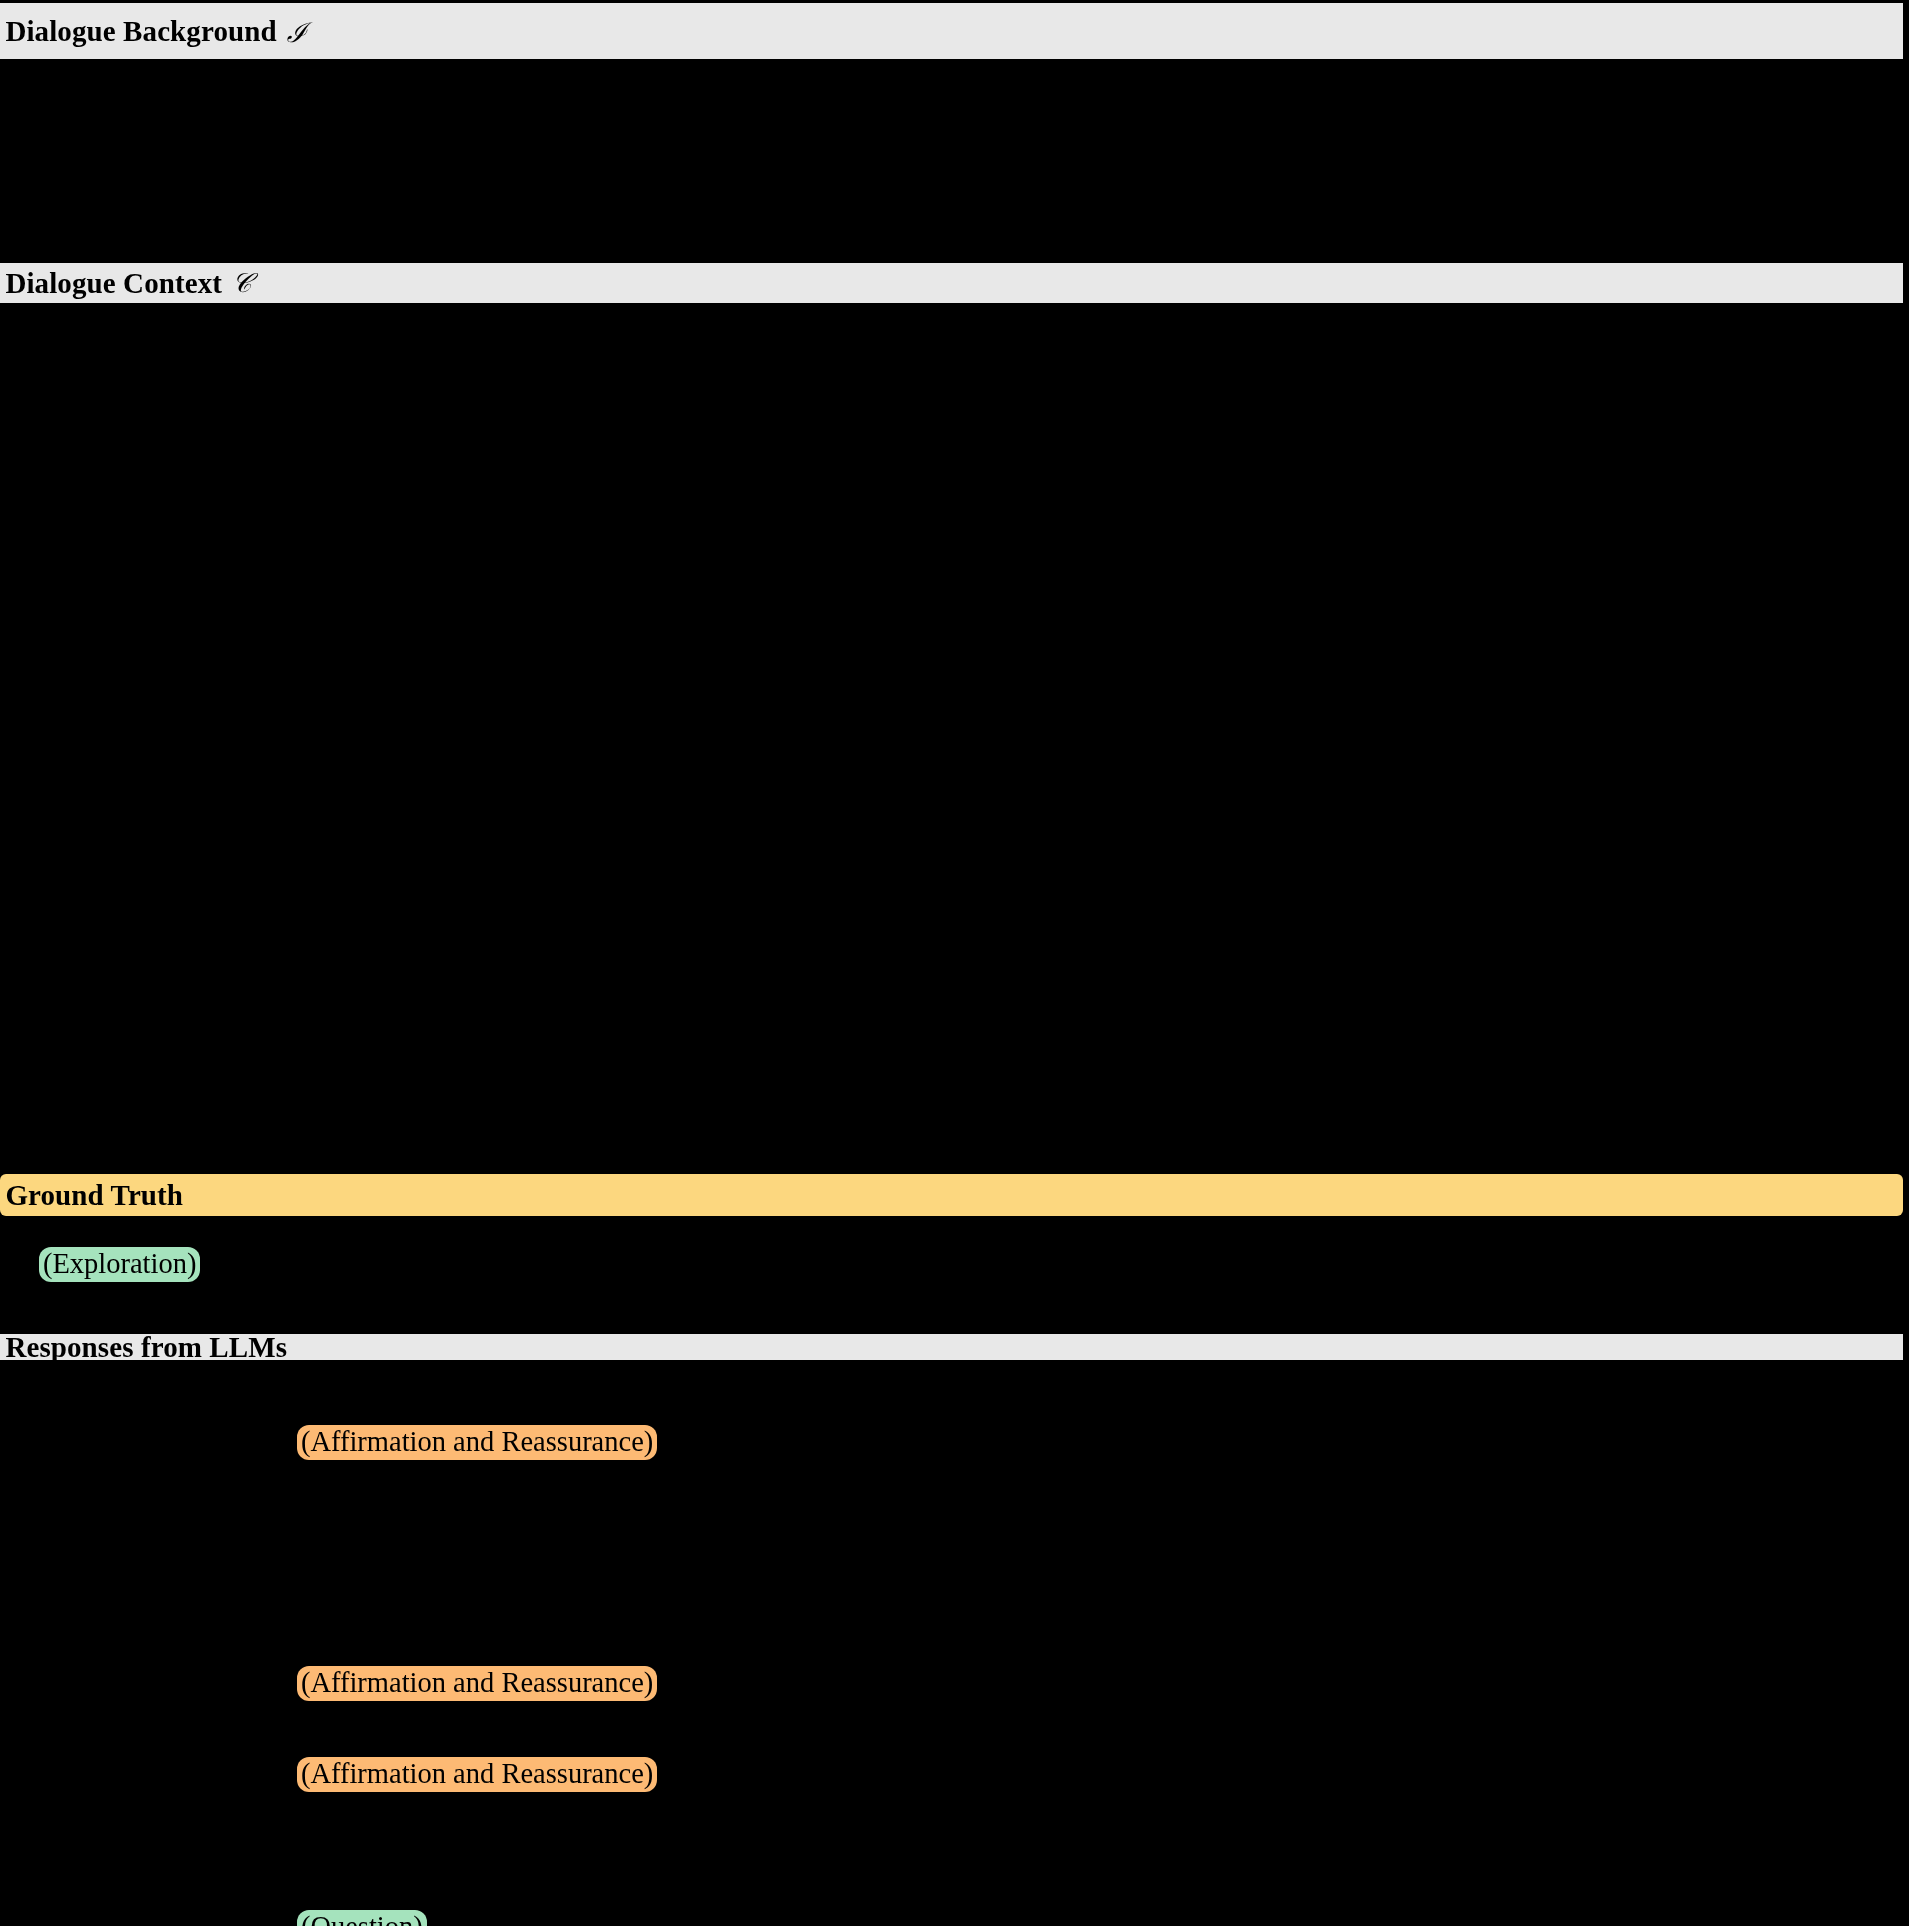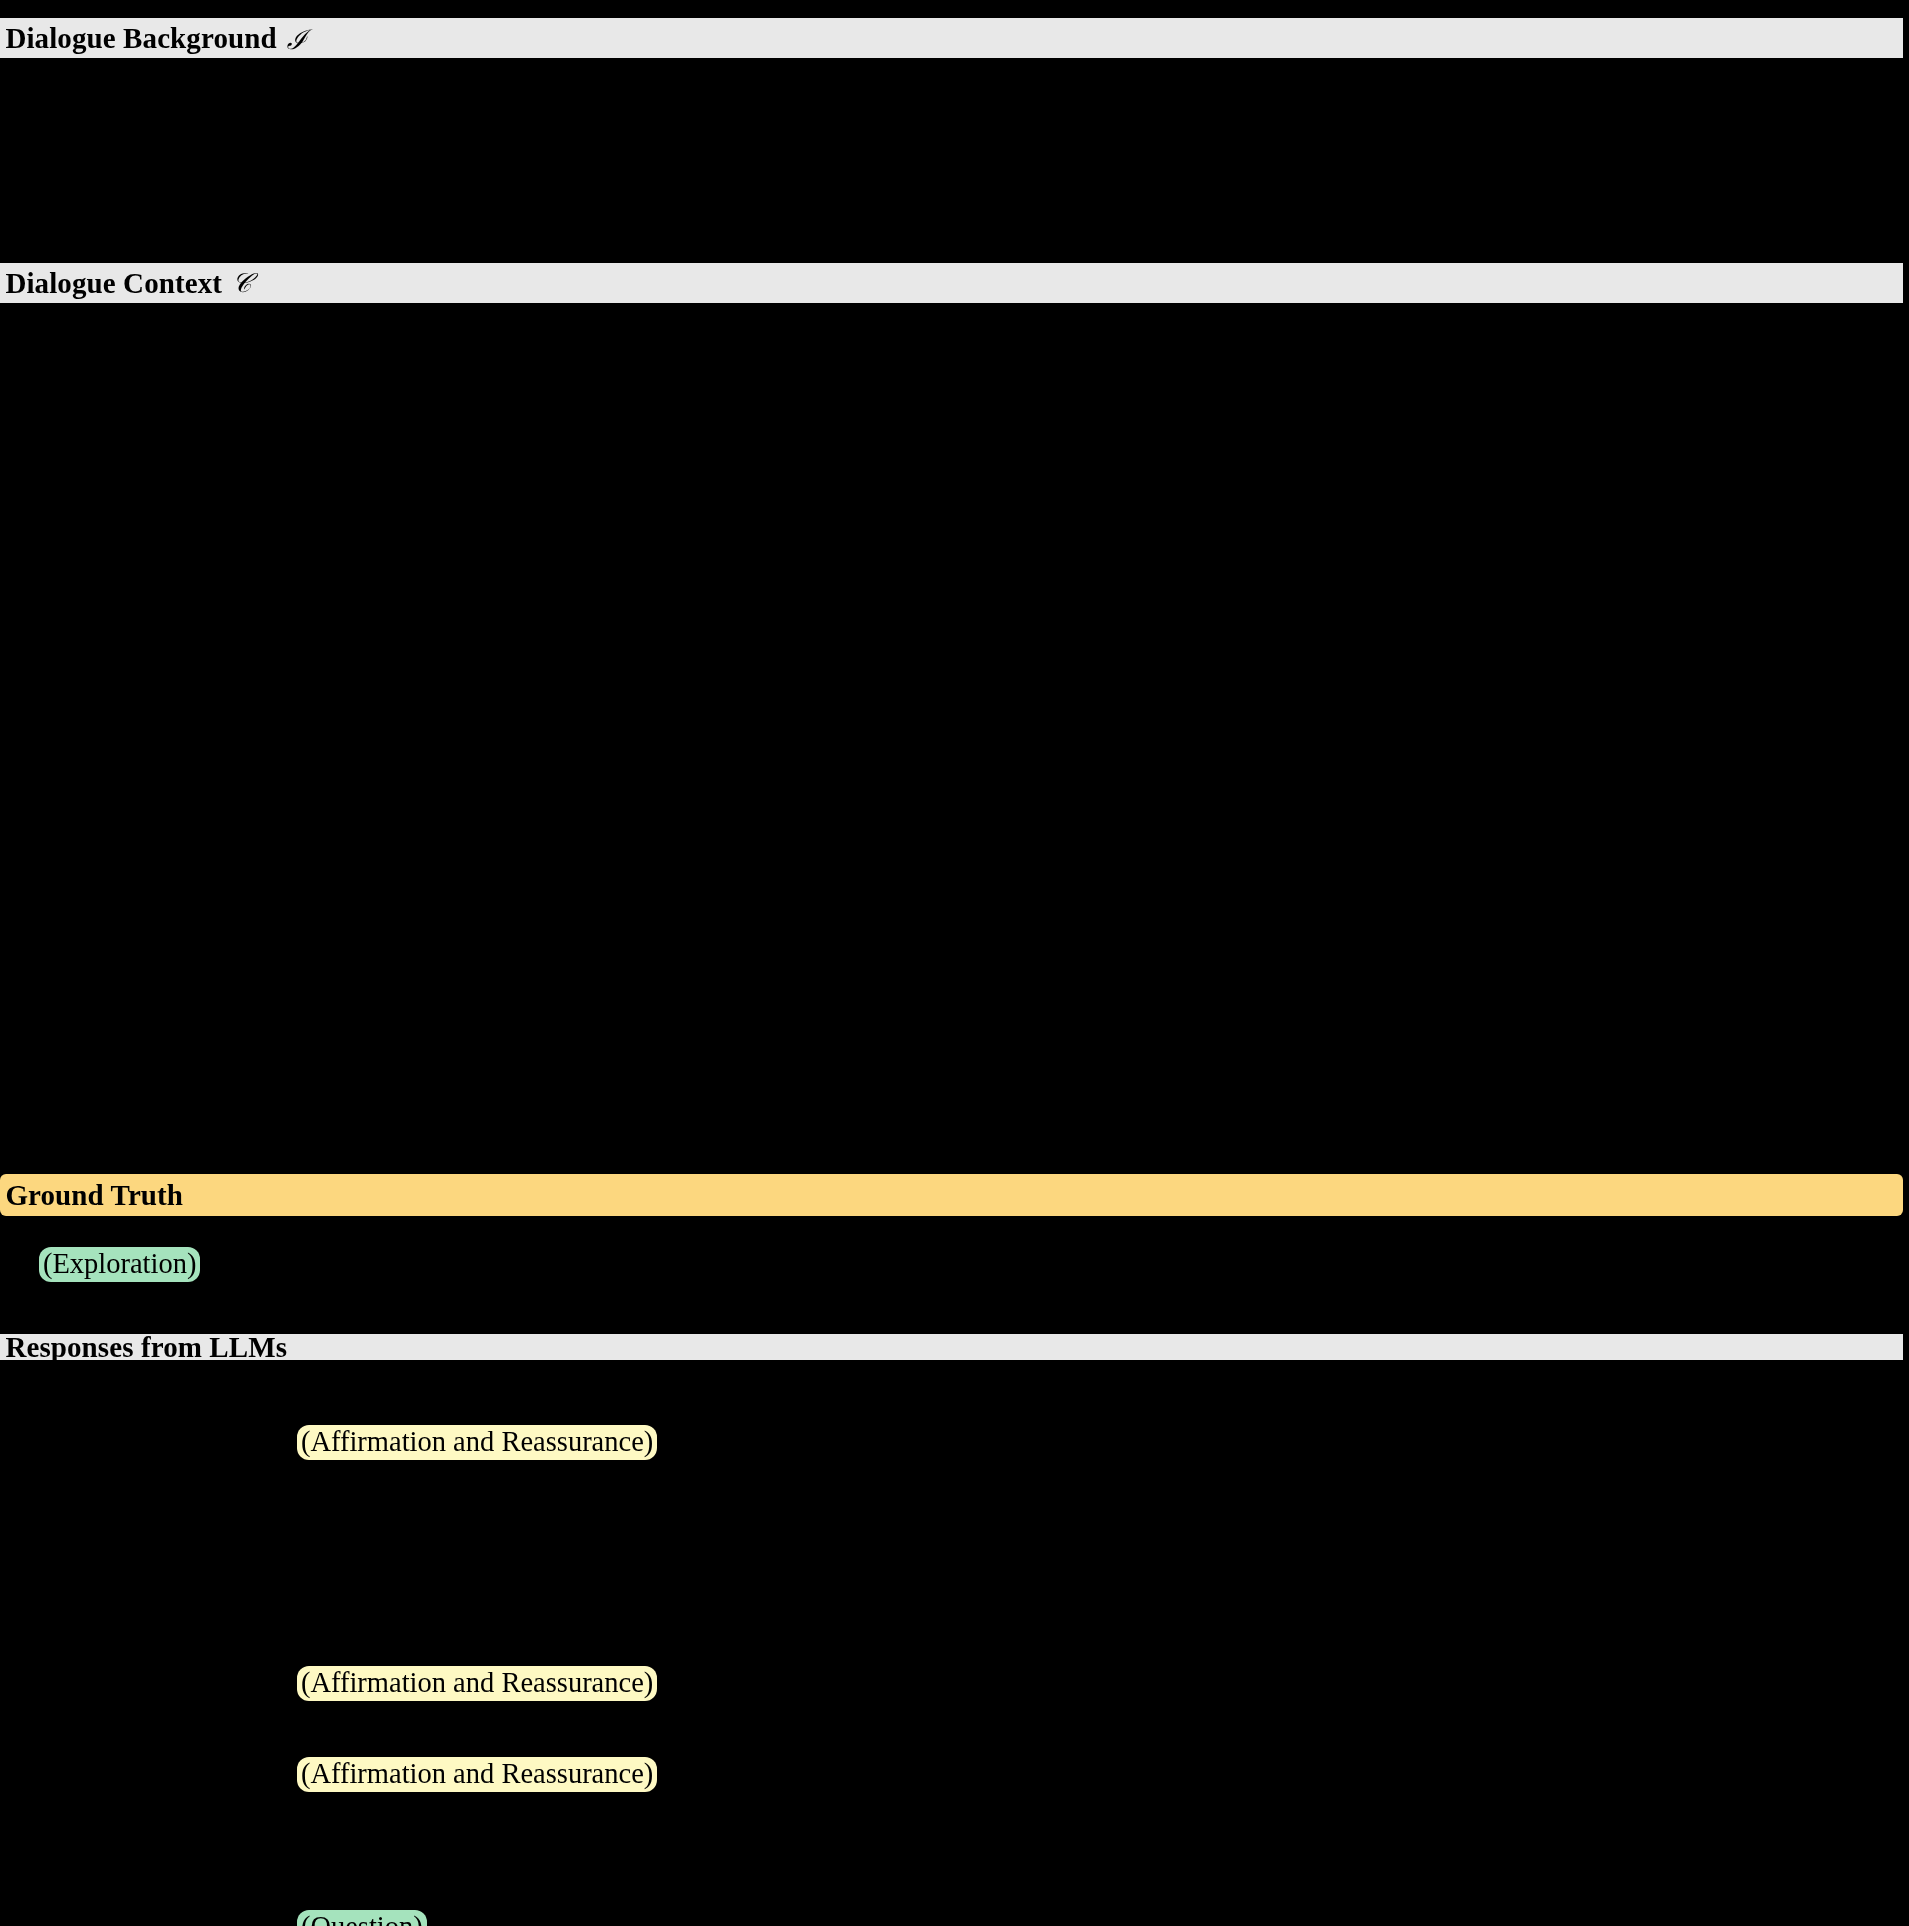--- a/index.html
+++ b/index.html
@@ -41,38 +41,38 @@
     font-size: 27px;
     font-style: italic;
     font-family: "Liberation Serif", "DejaVu Serif", serif;
     margin-left: 10px;
   }
   .bar.gt {
     background: #fcd77f;
   }
 
   
-  #bar-background { top: 18px;  height: 40px; }
+  #bar-background { top: 3px;  height: 56px; }
   #bar-context    { top: 263px; height: 40px; }
   #bar-gt         { top: 1174px; height: 42px; border-radius: 6px; }
   #bar-responses  { top: 1334px; height: 26px; }
 
   
   .chip {
     position: absolute;
     box-sizing: border-box;
     font-size: 28.5px;
     line-height: 1.0;
     white-space: nowrap;
     padding: 3.1px 3.9px 3.9px 3.9px;
     color: #000;
     border-radius: 12px;
   }
   .chip.green { background: #a5e3bd; }
-  .chip.cream { background: #fef9c3; }
+  .chip.cream { background: #fdba74; }
 
   
   #gt-chip { left: 39px; top: 1247px; }
 
   
   #r1-chip { left: 297px; top: 1425px; }
   #r2-chip { left: 297px; top: 1666px; }
   #r3-chip { left: 297px; top: 1757px; }
   #r4-chip { left: 297px; top: 1910px; }
 </style>

